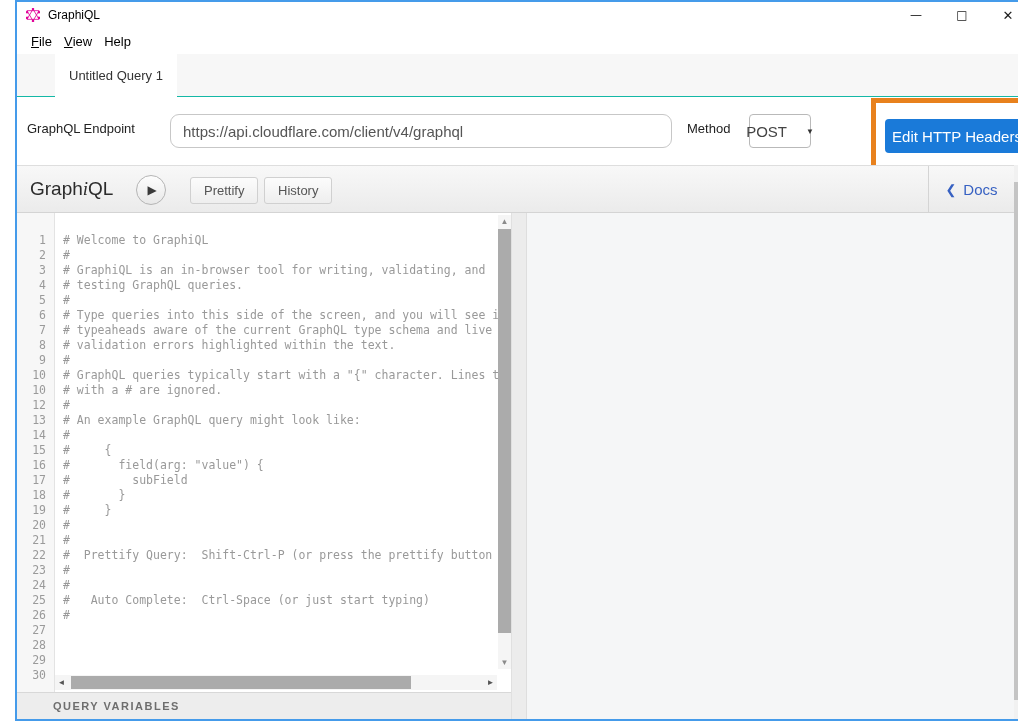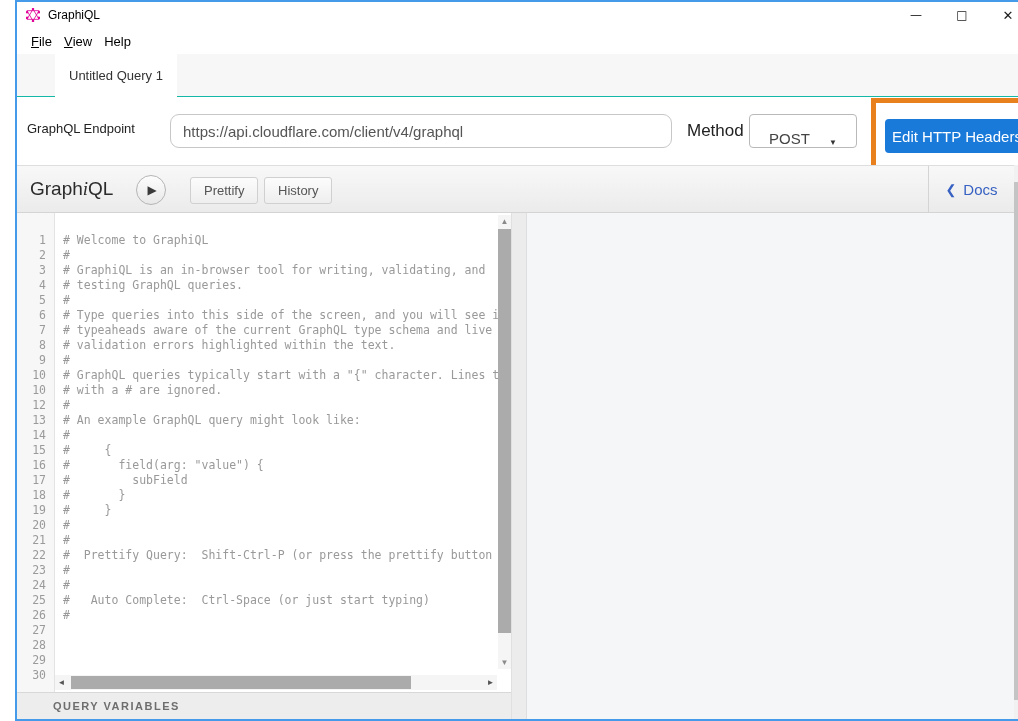--- a/index.html
+++ b/index.html
@@ -29,24 +29,24 @@
   .tabstrip { height:43px; background:#f7f7f7; border-bottom:1px solid #14b8a6; display:flex;padding-left:38px; }
   .tab-active { background:#fff; width:122px; height:43px; margin-bottom:-1px;
                 display:flex; align-items:center; padding-left:14px; font-size:13px; color:#333; }
 
   
   .endpoint-row { position:relative; height:68px; background:#fff; }
   .endpoint-label { position:absolute; left:10px; top:24px; font-size:13px; color:#222; }
   .endpoint-input { position:absolute; left:153px; top:17px; width:502px; height:34px;
                     border:1px solid #c7c7c7; border-radius:9px; padding:0 12px; font-size:15px;
                     color:#555; font-family:"Liberation Sans",sans-serif; background:#fff; outline:none; }
-  .method-label { position:absolute; left:670px; top:24px; font-size:17px; color:#222; }
-  .method-select { position:absolute; left:732px; top:17px; width:108px; height:34px;
+  .method-label { position:absolute; left:670px; top:24px; font-size:13px; color:#222; }
+  .method-select { position:absolute; left:732px; top:17px; width:62px; height:34px;
                    border:1px solid #b9b9b9; border-radius:4px; background:#fff;
-                   display:flex; align-items:flex-end; justify-content:center; gap:19px;
+                   display:flex; align-items:center; justify-content:center; gap:19px;
                    font-size:15px; color:#444; }
   .method-caret { font-size:8px; color:#333; }
   .highlight-box { position:absolute; left:854px; top:1px; right:-3px; height:76px;
                    border:5px solid var(--color-highlight, #E8811D); display:flex;
                    align-items:center; }
   .headers-button { margin-left:9px; width:168px; height:34px; border:none; border-radius:4px;
                     background:var(--color-primary_button, #1A7AD9); color:#fff; font-size:15px;
                     font-family:"Liberation Sans",sans-serif; }
 
   

